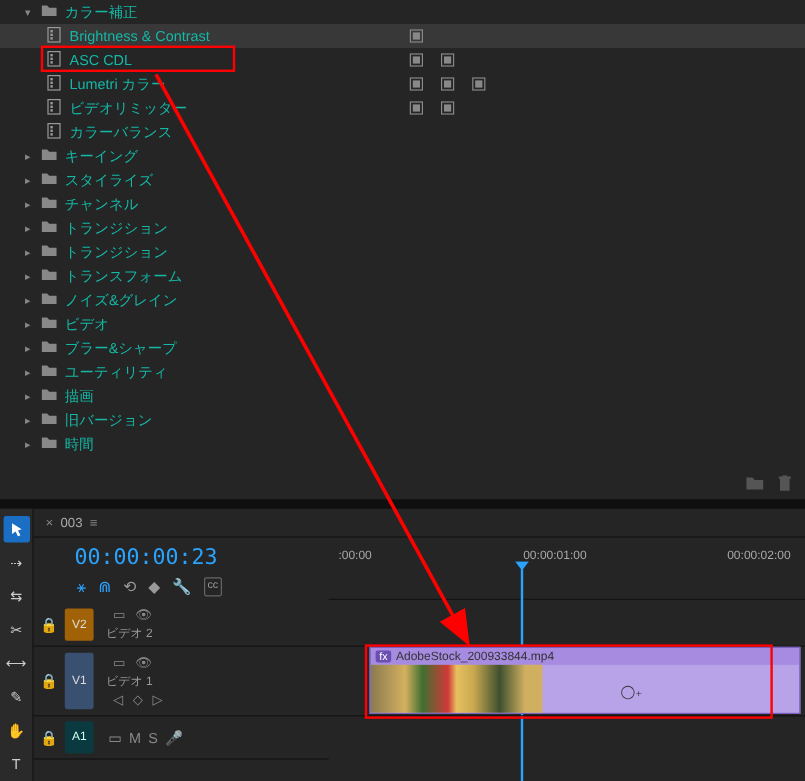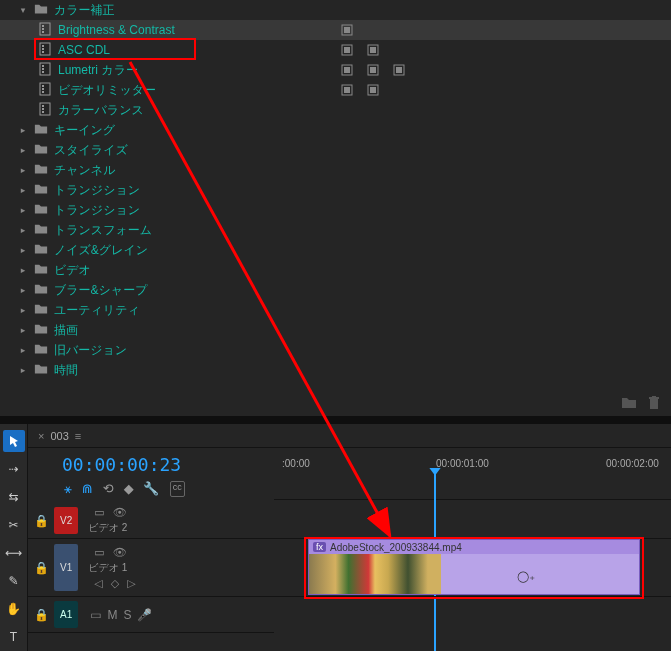--- a/index.html
+++ b/index.html
@@ -37,21 +37,21 @@
 .ruler { flex:1; height:48px; position:relative; border-bottom:1px solid #131313; }
 .ruler-label { position:absolute; top:6px; color:#aaa; font-size:10px; }
 .playhead { position:absolute; top:22px; width:2px; height:200px; background:#2aa3ff; }
 .playhead::before { content:""; position:absolute; top:-6px; left:-5px; width:12px; height:8px; background:#2aa3ff; clip-path:polygon(0 0,100% 0,50% 100%); }
 .tracks { display:flex; }
 .track-headers { width:246px; }
 .track-area { flex:1; position:relative; }
 .track-row { display:flex; align-items:center; height:36px; border-bottom:1px solid #131313; padding-left:6px; gap:6px; }
 .track-row.v1 { height:58px; }
 .lock { color:#888; width:14px; }
-.track-badge { background:#b91c1c; color:#ddd; font-size:10px; padding:8px 6px; border-radius:2px; min-width:24px; text-align:center; }
+.track-badge { background:#a16207; color:#ddd; font-size:10px; padding:8px 6px; border-radius:2px; min-width:24px; text-align:center; }
 .track-badge.audio { background:#0a3a3f; color:#cfe; }
 .track-badge.v1sel { background:#3a5070; padding:18px 6px; }
 .track-name { color:#999; font-size:10px; margin-left:4px; }
 .track-ctrls { display:flex; gap:8px; margin-left:10px; color:#888; font-size:11px; }
 .clip { position:absolute; background:#b8a3e8; border:1px solid #7a5fc0; font-size:10px; color:#333; overflow:hidden; }
 .clip-header { background:#a68be0; height:14px; display:flex; align-items:center; gap:4px; padding:0 4px; color:#333; font-size:10px; }
 .fx-badge { background:#6a4fb0; color:#fff; font-size:9px; padding:0 3px; border-radius:2px; }
 .clip-body { height:42px; display:flex; }
 .thumb { background:linear-gradient(90deg,#8a7a4f 0%,#d4b060 20%,#407030 30%,#d03838 45%,#e8c060 50%,#c8a850 60%,#405030 75%,#d0b060 90%); width:40%; height:100%; }
 .arrow-svg { position:absolute; top:0; left:0; pointer-events:none; z-index:50; }
@@ -352,21 +352,21 @@
           <span class="track-badge audio">A1</span>
           <span style="margin-left:6px;color:#888;">▭</span>
           <span style="color:#888;">M</span>
           <span style="color:#888;">S</span>
           <span style="color:#888;">🎤</span>
         </div>
       </div>
 
       <div class="track-area">
         <div style="height:36px;border-bottom:1px solid #131313;"></div>
-        <div class="clip" style="top:36px; left:34px; width:332px; height:56px;">
+        <div class="clip" style="top:36px; left:34px; width:359px; height:56px;">
           <div class="clip-header">
             <span class="fx-badge">fx</span>
             <span>AdobeStock_200933844.mp4</span>
           </div>
           <div class="clip-body">
             <div class="thumb"></div>
           </div>
           <span class="cursor-plus" style="top:30px; left:208px;">◯₊</span>
         </div>
         <div class="highlight-box" style="top:34px; left:30px; width:340px; height:62px;"></div>

